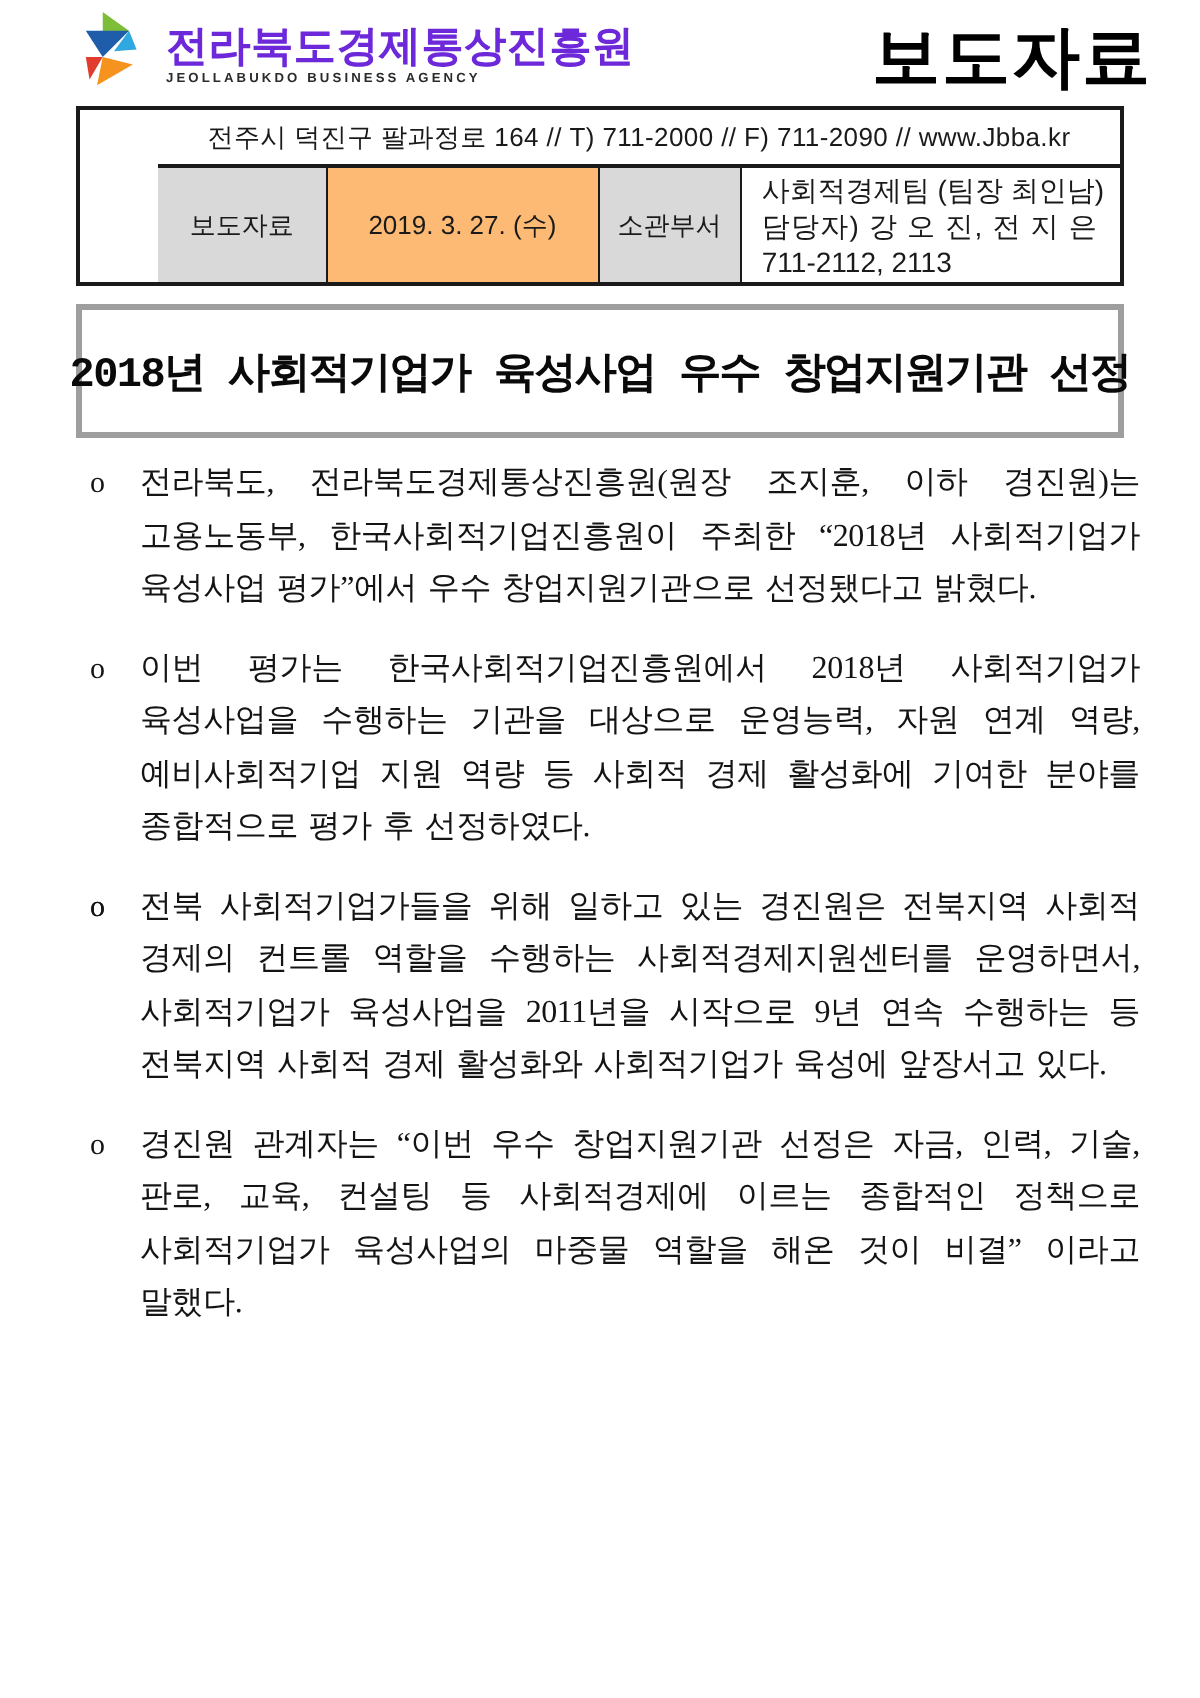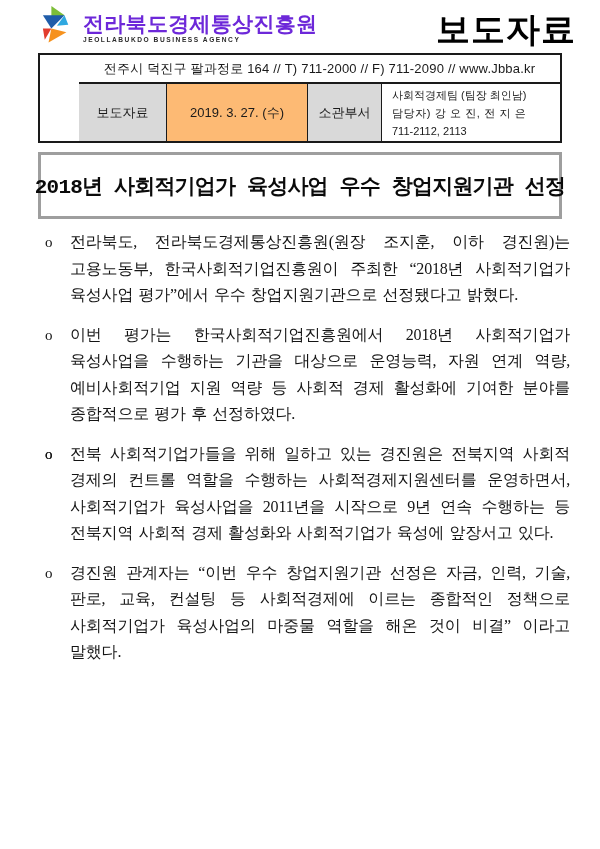--- a/index.html
+++ b/index.html
@@ -80,21 +80,21 @@
   .c3 { width: 74px; border-right: 1.5px solid #1a1a1a; }
   .c4 {
     flex: 1;
     background: #fff;
     display: flex;
     flex-direction: column;
     justify-content: center;
     align-items: stretch;
     padding: 2px 8px 2px 10px;
     line-height: 18px;
-    font-size: 11px;
+    font-size: 14px;
     white-space: nowrap;
   }
   .dept-l1 { text-align: left; }
   .dept-l2 { text-align: left; letter-spacing: 0.6px; }
   .dept-l3 { padding-right: 14px; }
   
   .title-box {
     position: absolute;
     top: 152px; left: 38px;
     width: 524px;

